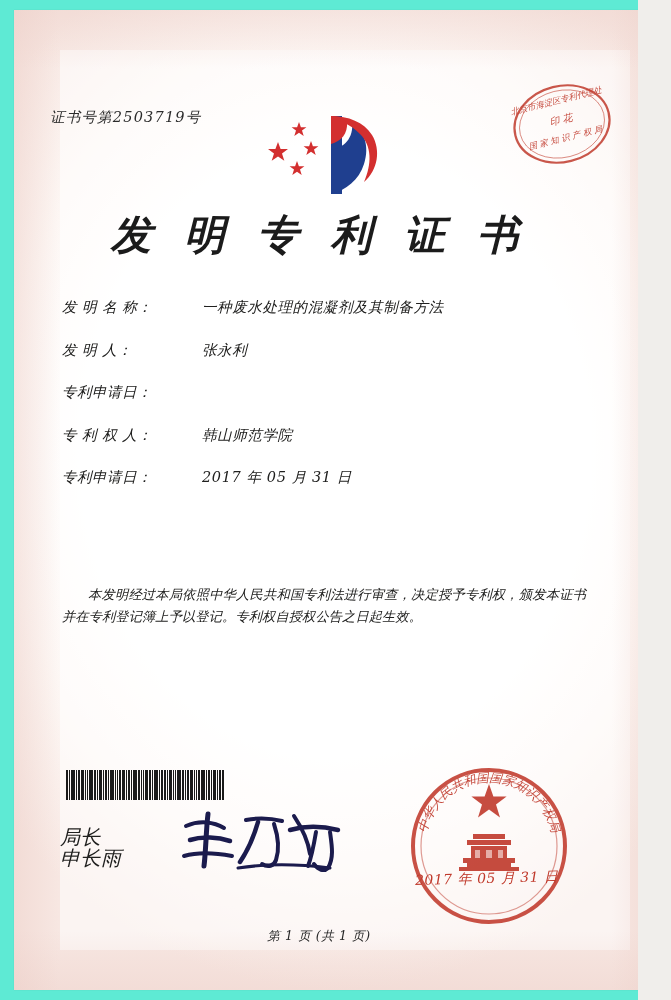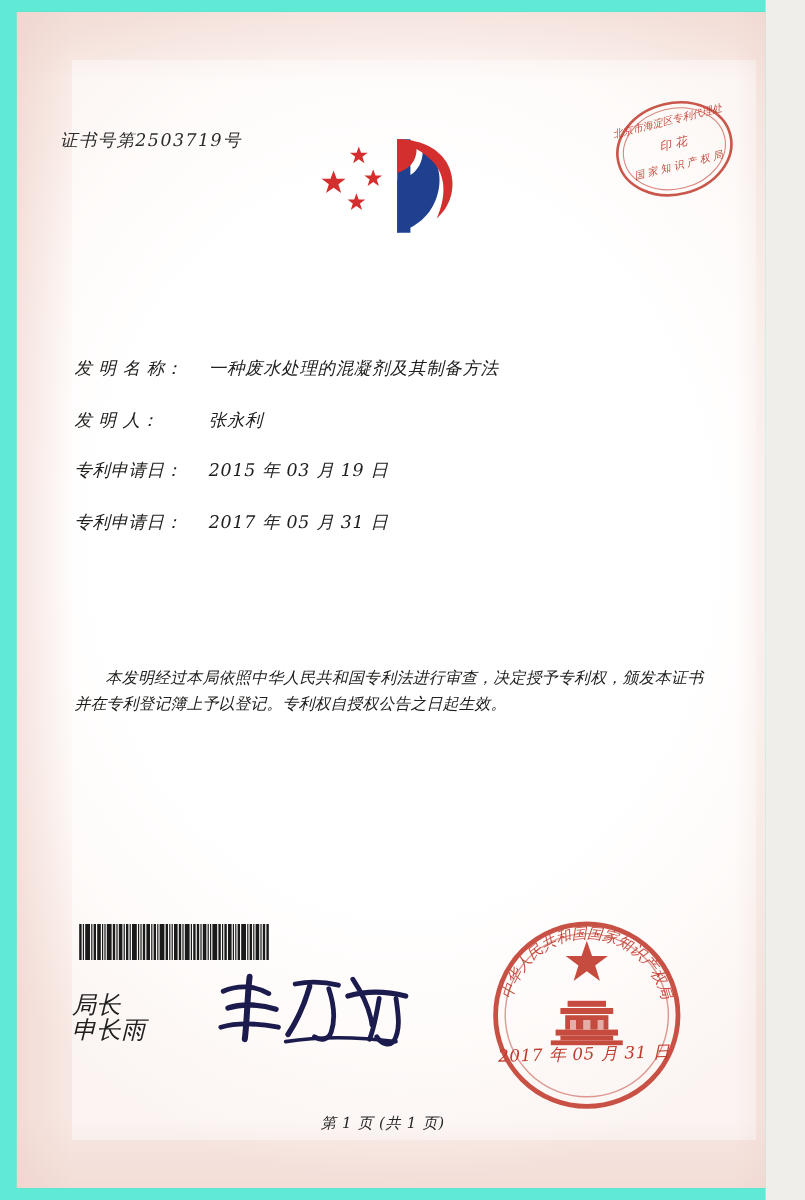--- a/index.html
+++ b/index.html
@@ -106,27 +106,28 @@
   }
   .field .label {
     width: 112px;
     flex: 0 0 112px;
     letter-spacing: 0.5px;
     white-space: nowrap;
   }
   .field .value {
     letter-spacing: 0.6px;
     white-space: nowrap;
+    margin-left: 28px;
   }
 
   
   .body-text {
     position: absolute;
     left: 62px;
-    top: 555px;
+    top: 584px;
     width: 524px;
     font-family: "DejaVu Serif", serif;
     font-size: 13.2px;
     line-height: 21.5px;
     color: #20201f;
     text-align: justify;
   }
   .body-text p {
     margin: 0 0 2px 0;
     text-indent: 26px;
@@ -231,33 +232,37 @@
       <g transform="rotate(-14 56 46)">
         <ellipse cx="56" cy="46" rx="48" ry="38" fill="none" stroke="#c0392b" stroke-width="2.2" opacity="0.85"></ellipse>
         <ellipse cx="56" cy="46" rx="43" ry="33.5" fill="none" stroke="#c0392b" stroke-width="0.9" opacity="0.6"></ellipse>
         <text x="56" y="25" font-family="DejaVu Serif, serif" font-size="8.5" fill="#c0392b" text-anchor="middle" opacity="0.9">北京市海淀区专利代理处</text>
         <text x="56" y="45" font-family="DejaVu Serif, serif" font-size="10" fill="#c0392b" text-anchor="middle" opacity="0.9">印 花</text>
         <text x="56" y="63" font-family="DejaVu Serif, serif" font-size="8.5" fill="#c0392b" text-anchor="middle" opacity="0.9">国 家 知 识 产 权 局</text>
       </g>
     </svg>
   </div>
 
+  <div class="title">发 明 专 利 证 书</div>
 
   <div class="fields">
     <div class="field">
       <span class="label">发 明 名 称：</span>
       <span class="value">一种废水处理的混凝剂及其制备方法</span>
     </div>
     <div class="field">
       <span class="label">发 明 人：</span>
       <span class="value">张永利</span>
     </div>
     <div class="field">
       <span class="label">专利申请日：</span>
-      <span class="value">2015 年 03 月 19 日</span>
+    </div>
+    <div class="field">
+      <span class="label">专 利 权 人：</span>
+      <span class="value">韩山师范学院</span>
     </div>
     <div class="field">
       <span class="label">专利申请日：</span>
       <span class="value">2017 年 05 月 31 日</span>
     </div>
   </div>
 
   <div class="body-text">
     <p>本发明经过本局依照中华人民共和国专利法进行审查，决定授予专利权，颁发本证书并在专利登记簿上予以登记。专利权自授权公告之日起生效。</p>
   </div>

